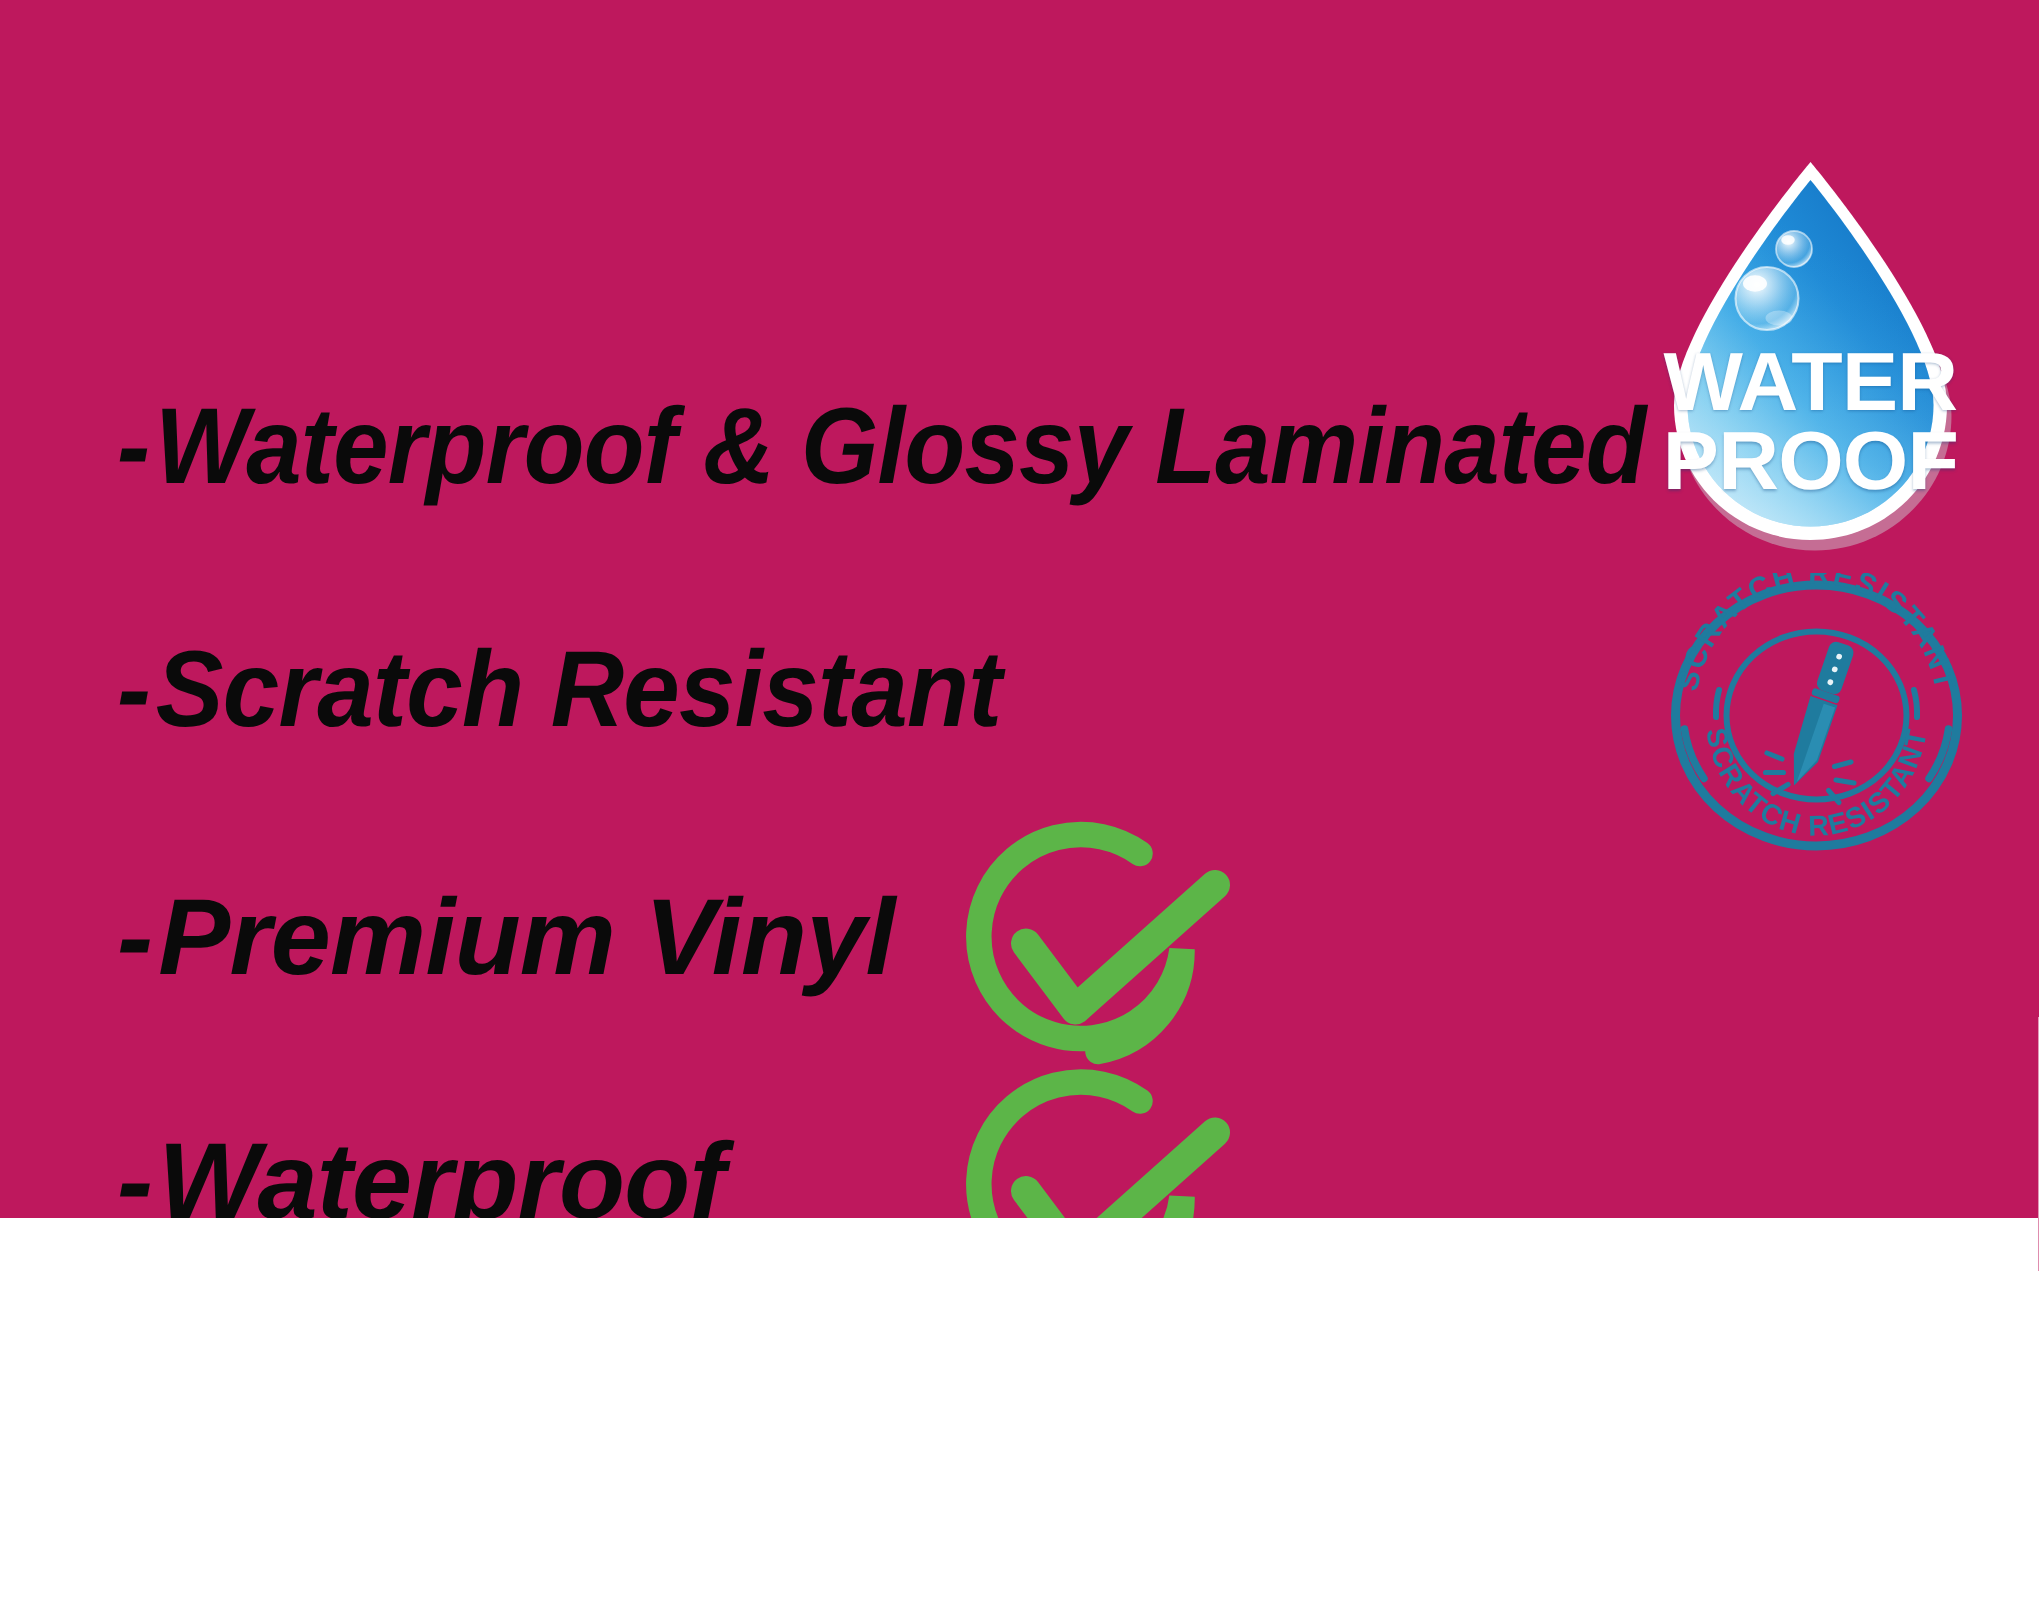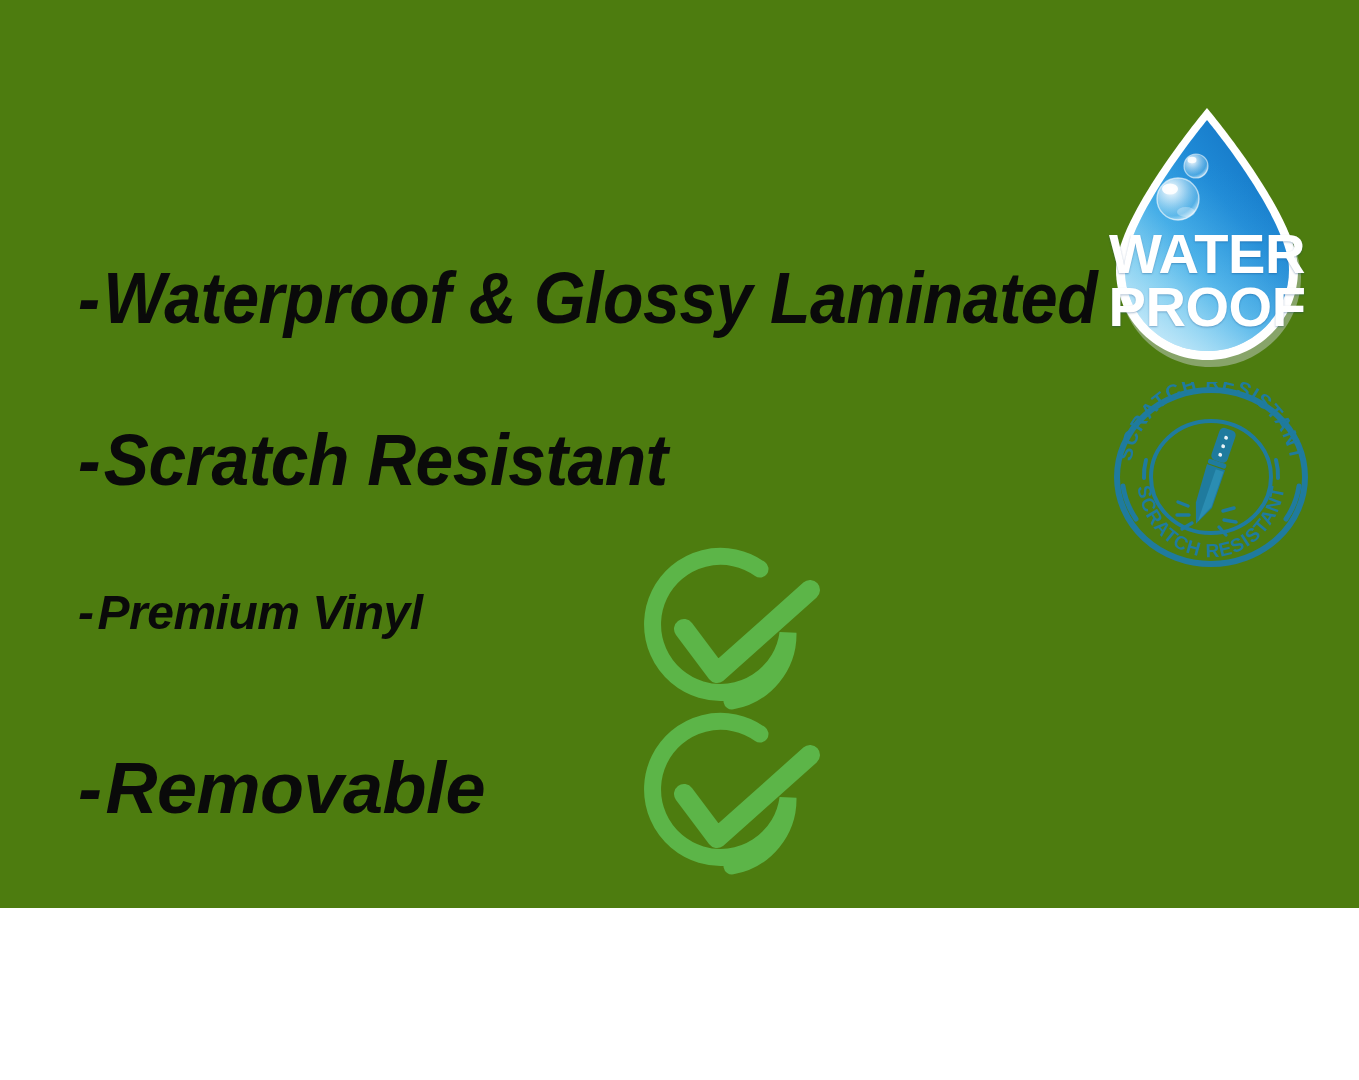--- a/index.html
+++ b/index.html
@@ -7,22 +7,22 @@
     margin: 0;
     padding: 0;
     background: #ffffff;
   }
   body {
     font-family: "Liberation Sans", sans-serif;
   }
   #page {
     position: relative;
     width: 1359px;
-    height: 908px;
-    background: #4d7c0f;
+    height: 812px;
+    background: #be185d;
     overflow: hidden;
   }
 
   
   .feature-line {
     position: absolute;
     left: 78px;
     white-space: nowrap;
     color: #0a0a0a;
     font-family: "Liberation Sans", sans-serif;
@@ -43,21 +43,21 @@
     transform-origin: left center;
   }
   .fl-2 {
     top: 424px;
     font-size: 72px;
     transform: scaleX(0.94);
     transform-origin: left center;
   }
   .fl-3 {
     top: 589px;
-    font-size: 48px;
+    font-size: 72px;
     transform: scaleX(1.0);
     transform-origin: left center;
   }
   .fl-4 {
     top: 752px;
     font-size: 72px;
     transform: scaleX(1.0);
     transform-origin: left center;
   }
 
@@ -119,21 +119,21 @@
 
   <div class="feature-line fl-2">
     <span class="dash">-</span><span>Scratch Resistant</span>
   </div>
 
   <div class="feature-line fl-3">
     <span class="dash">-</span><span>Premium Vinyl</span>
   </div>
 
   <div class="feature-line fl-4">
-    <span class="dash">-</span><span>Removable</span>
+    <span class="dash">-</span><span>Waterproof</span>
   </div>
 
   <div id="waterproof-badge">
     <svg viewBox="0 0 214 266" xmlns="http://www.w3.org/2000/svg">
       <defs>
         <linearGradient id="dropGrad" x1="0.08" y1="0.92" x2="0.88" y2="0.06">
           <stop offset="0%" stop-color="#bfe6f8"></stop>
           <stop offset="18%" stop-color="#7fcdf0"></stop>
           <stop offset="40%" stop-color="#3aa8e6"></stop>
           <stop offset="66%" stop-color="#1f8ad6"></stop>

